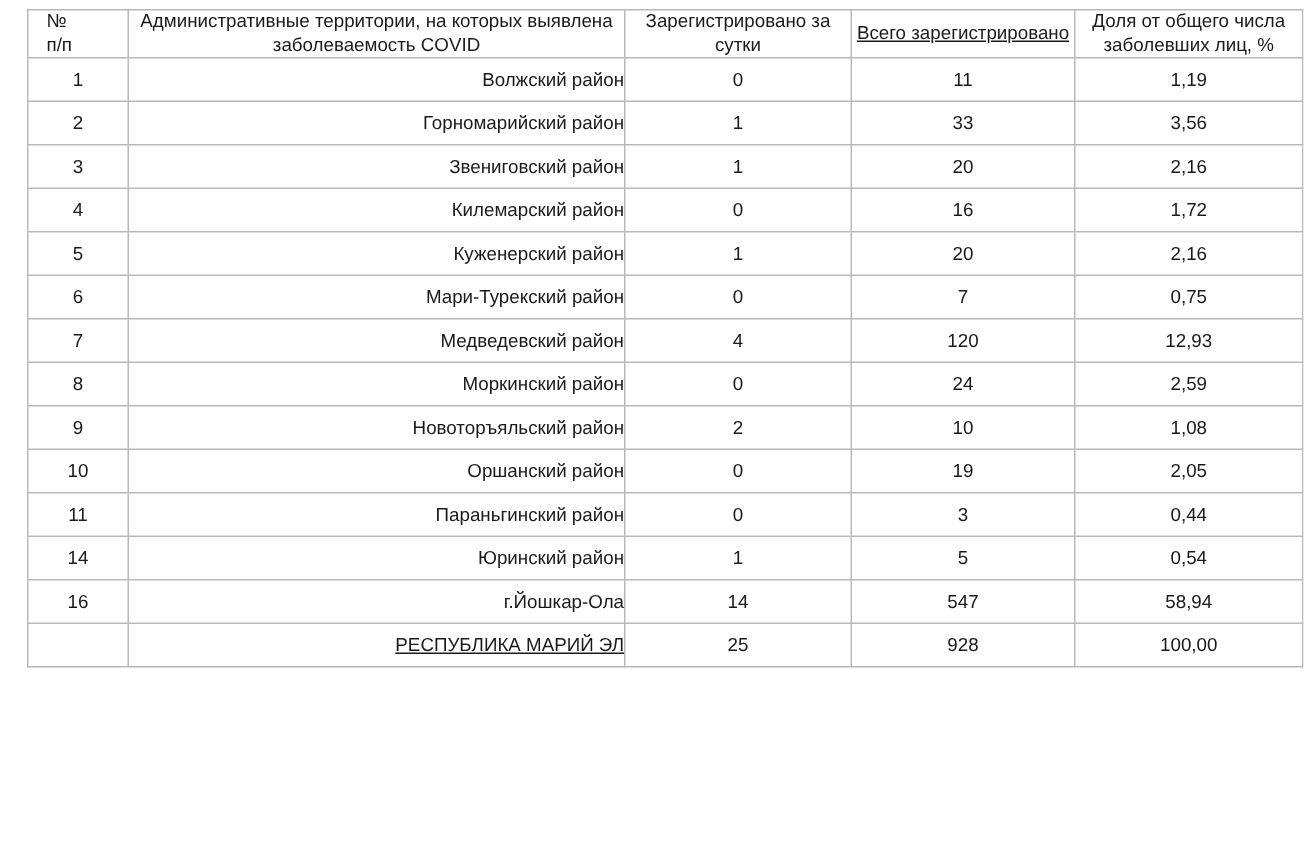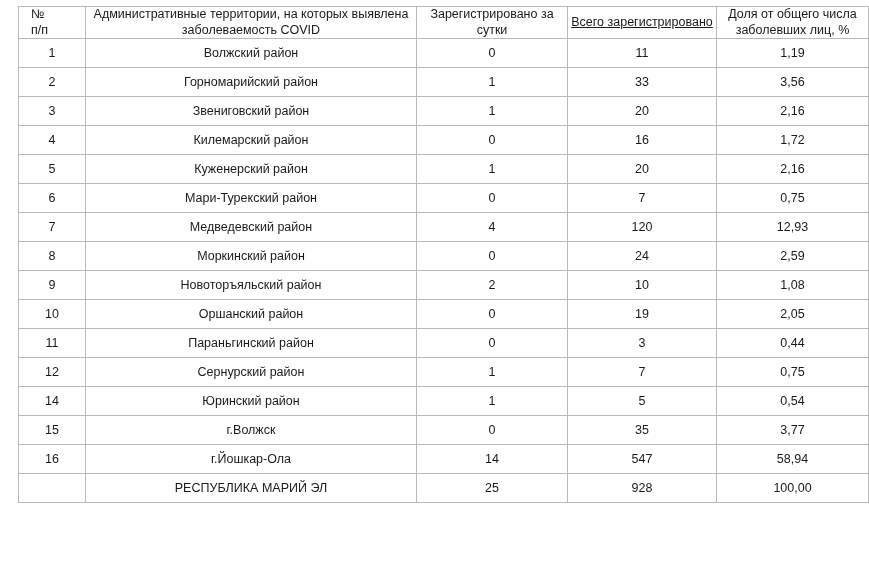--- a/index.html
+++ b/index.html
@@ -61,28 +61,29 @@
   }
   tbody td {
     height: 28px;
     font-size: 12.5px;
   }
   td.c-num {
     text-align: center;
     width: 54px;
   }
   td.c-terr {
-    text-align: center;
+    text-align: right;
     padding-left: 12px;
   }
   td.c-day, td.c-total, td.c-share {
     text-align: center;
   }
   tr.total-row td.c-terr {
-    text-align: center;
+    text-align: right;
+    text-decoration: underline;
   }
 </style>
 </head>
 <body>
 
 <div class="sheet">
   <table class="covid-table">
     <thead>
       <tr>
         <th class="col-num">
@@ -167,39 +168,25 @@
         <td class="c-share">2,05</td>
       </tr>
       <tr>
         <td class="c-num">11</td>
         <td class="c-terr">Параньгинский район</td>
         <td class="c-day">0</td>
         <td class="c-total">3</td>
         <td class="c-share">0,44</td>
       </tr>
       <tr>
-        <td class="c-num">12</td>
-        <td class="c-terr">Сернурский район</td>
-        <td class="c-day">1</td>
-        <td class="c-total">7</td>
-        <td class="c-share">0,75</td>
-      </tr>
-      <tr>
         <td class="c-num">14</td>
         <td class="c-terr">Юринский район</td>
         <td class="c-day">1</td>
         <td class="c-total">5</td>
         <td class="c-share">0,54</td>
-      </tr>
-      <tr>
-        <td class="c-num">15</td>
-        <td class="c-terr">г.Волжск</td>
-        <td class="c-day">0</td>
-        <td class="c-total">35</td>
-        <td class="c-share">3,77</td>
       </tr>
       <tr>
         <td class="c-num">16</td>
         <td class="c-terr">г.Йошкар-Ола</td>
         <td class="c-day">14</td>
         <td class="c-total">547</td>
         <td class="c-share">58,94</td>
       </tr>
       <tr class="total-row">
         <td class="c-num"></td>

